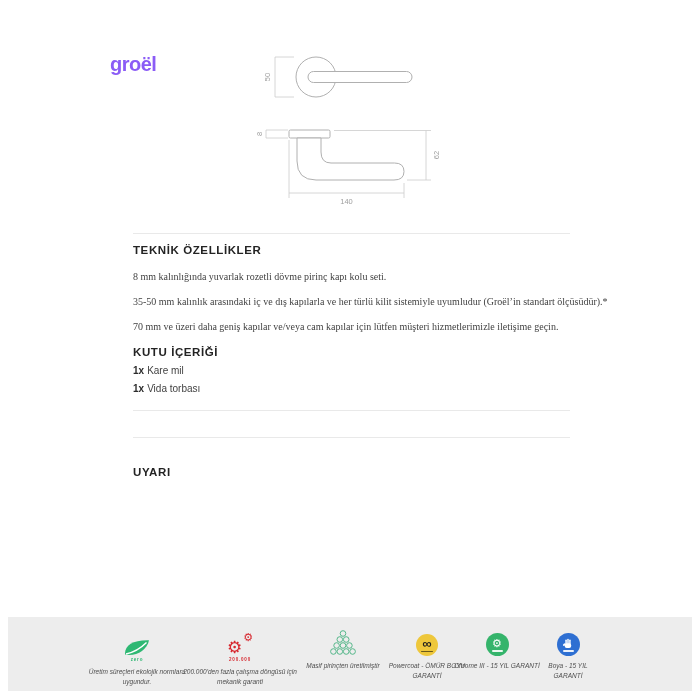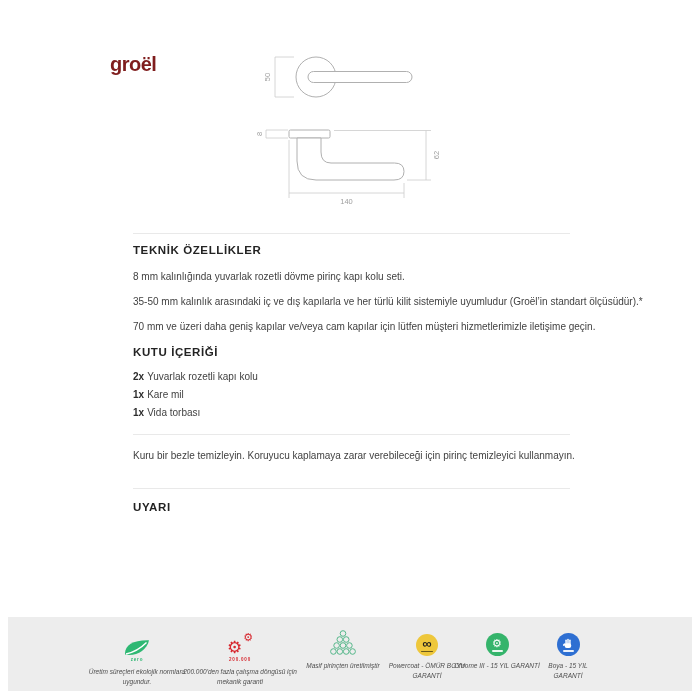--- a/index.html
+++ b/index.html
@@ -1,31 +1,31 @@
 <!DOCTYPE html>
 <html><head>
 <meta charset="utf-8">
 <style>
   * { margin:0; padding:0; box-sizing:border-box; }
   html,body { width:700px; height:700px; background:#fff; font-family:"Liberation Sans", sans-serif; }
   .page { position:relative; width:700px; height:700px; background:#fff; overflow:hidden; }
 
-  .logo { position:absolute; left:110px; top:53px; font-size:20px; font-weight:700; letter-spacing:-0.5px; color:#7f1d1d; }
+  .logo { position:absolute; left:110px; top:53px; font-size:20px; font-weight:700; letter-spacing:-0.5px; color:#8b5cf6; }
 
   .drawing { position:absolute; left:250px; top:40px; width:220px; height:170px; }
   .drawing .outline { fill:#fff; stroke:#b0b0b0; stroke-width:1; }
   .drawing .outline-open { fill:none; stroke:#b0b0b0; stroke-width:1; }
   .drawing .dim { stroke:#cccccc; stroke-width:0.8; fill:none; }
   .drawing .dimtext { fill:#9e9e9e; font-size:7.5px; }
 
   .content { position:absolute; left:133px; top:233px; width:565px; }
   .divider { border:none; border-top:1px solid #e9e9e9; width:437px; height:0; }
   .sec-title { font-size:11.5px; font-weight:700; letter-spacing:0.6px; color:#232323; margin-top:10px; }
   .para { font-size:10px; color:#424242; white-space:nowrap; line-height:12px; }
-  .content .para { margin-top:13px; }
+  .content .para { margin-top:13px;font-family:Liberation Serif, serif; }
   .content .para.first { margin-top:15px; }
   .box-item { font-size:10px; color:#424242; line-height:11px; margin-top:7px; }
   .box-item.first { margin-top:13px; }
   .box-item .qty { font-weight:700; color:#2c2c2c; margin-right:3px; }
   .mt-hr2 { margin-top:16px; }
   .mt-hr3 { margin-top:26px; }
   .warn-para { margin-top:10px !important; }
 
   .footer { position:absolute; left:8px; top:617px; width:684px; height:74px; background:#ededed; }
   .badge { position:absolute; top:13px; width:132px; transform:translateX(-50%); text-align:center; }
@@ -82,31 +82,29 @@
 
   <div class="content">
     <hr class="divider">
 
     <div class="sec-title">TEKNİK ÖZELLİKLER</div>
     <p class="para first">8 mm kalınlığında yuvarlak rozetli dövme pirinç kapı kolu seti.</p>
     <p class="para">35-50 mm kalınlık arasındaki iç ve dış kapılarla ve her türlü kilit sistemiyle uyumludur (Groël’in standart ölçüsüdür).*</p>
     <p class="para">70 mm ve üzeri daha geniş kapılar ve/veya cam kapılar için lütfen müşteri hizmetlerimizle iletişime geçin.</p>
 
     <div class="sec-title" style="margin-top:13px">KUTU İÇERİĞİ</div>
-    <p class="box-item first"><span class="qty">2x</span><span>Yuvarlak rozetli kapı kolu</span></p>
     <p class="box-item"><span class="qty">1x</span><span>Kare mil</span></p>
     <p class="box-item"><span class="qty">1x</span><span>Vida torbası</span></p>
 
     <hr class="divider mt-hr2">
 
-    <p class="para first">Kuru bir bezle temizleyin. Koruyucu kaplamaya zarar verebileceği için pirinç temizleyici kullanmayın.</p>
 
     <hr class="divider mt-hr3">
 
-    <div class="sec-title" style="margin-top:12px">UYARI</div>
+    <div class="sec-title" style="margin-top:28px">UYARI</div>
   </div>
 
   <div class="footer">
 
     <div class="badge" style="left:129px">
       <div class="badge-icon">
         <svg width="26" height="17" viewBox="0 0 26 17" xmlns="http://www.w3.org/2000/svg">
           <path d="M1,15.5 C0.5,6 9,0.8 25,1.2 C23,11.5 12,17.5 1,15.5 Z" fill="#2eb873"></path>
           <path d="M2,15 C9,13.5 17,9 22.5,3.5" fill="none" stroke="#fff" stroke-width="1.4"></path>
         </svg>

